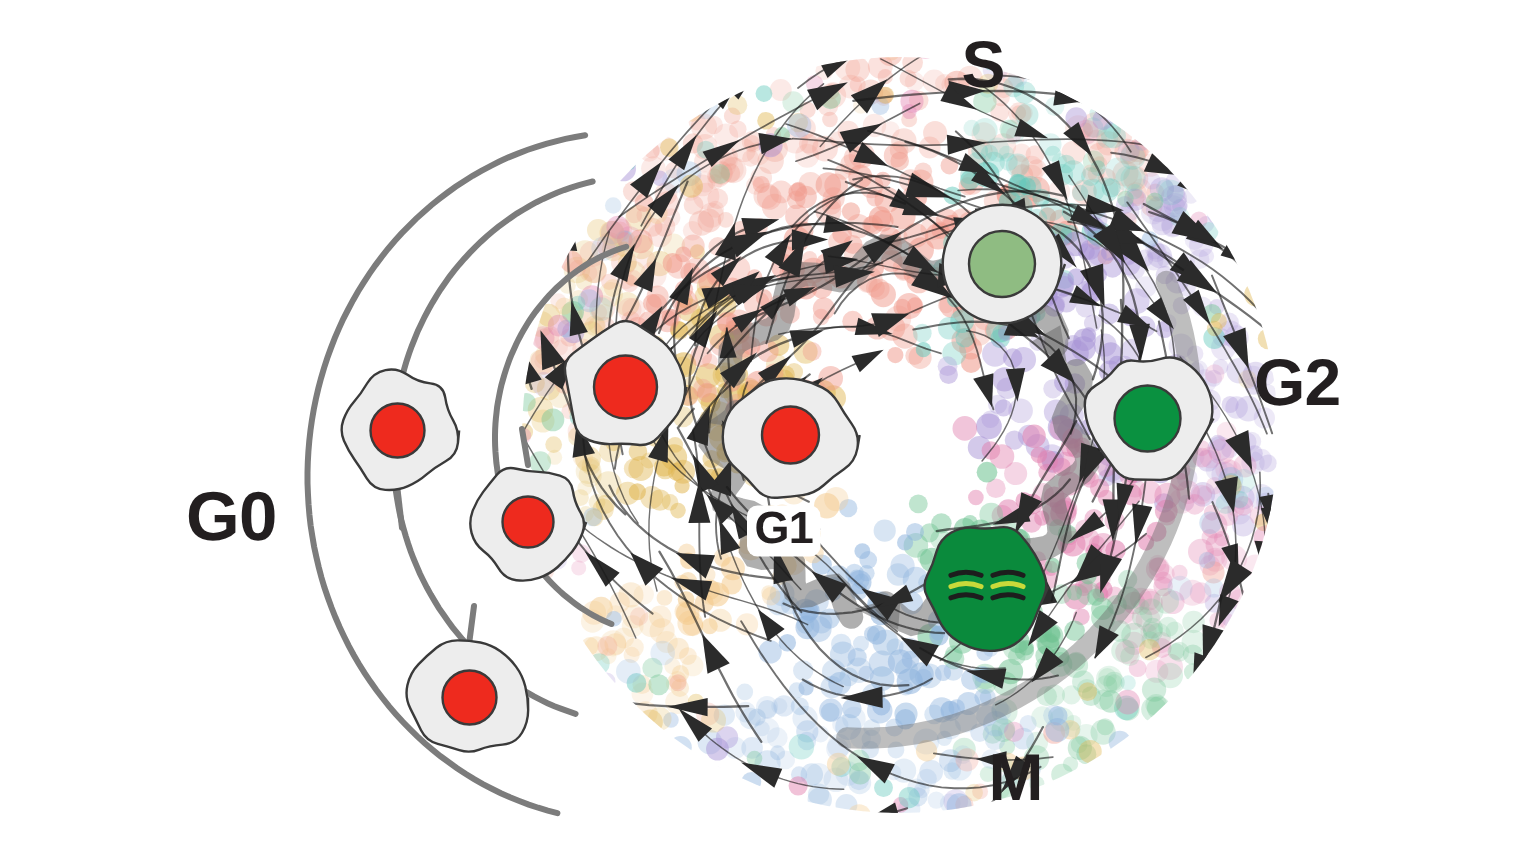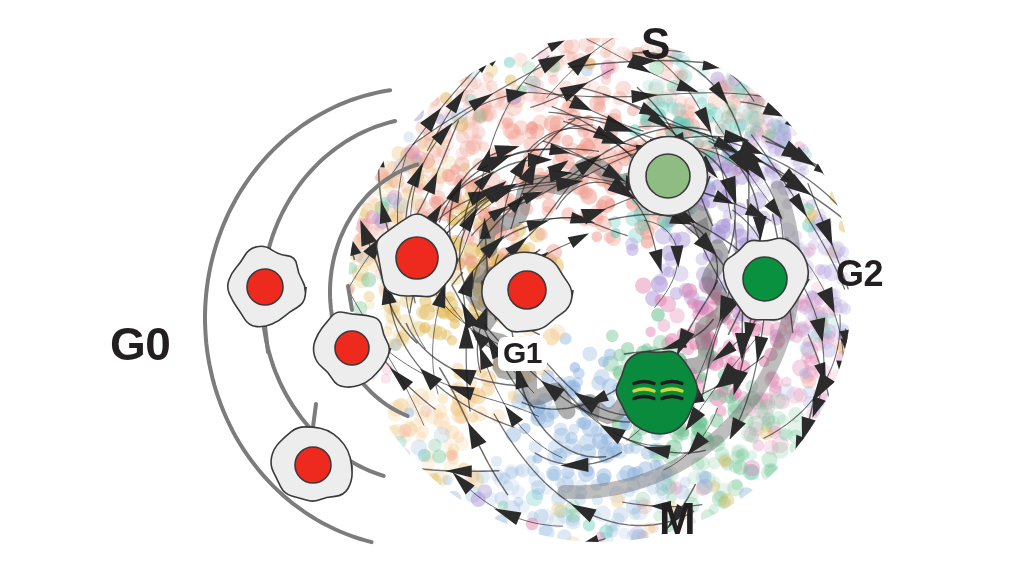--- a/index.html
+++ b/index.html
@@ -33,24 +33,24 @@
     color: #231f20;
     letter-spacing: -0.5px;
     white-space: nowrap;
     line-height: 1;
   }
   .phase-label.boxed {
     background: #ffffff;
     border-radius: 7px;
     padding: 1px 5px 3px 5px;
   }
-  #label-G0 { left: 110px; top: 321px; font-size: 46px; }
+  #label-G0 { left: 124px; top: 321px; font-size: 46px; }
   #label-G1 { left: 498px; top: 337px; font-size: 30px; }
   #label-S  { left: 641px; top: 22px;  font-size: 44px; }
-  #label-G2 { left: 836px; top: 256px; font-size: 36px; }
+  #label-G2 { left: 836px; top: 234px; font-size: 44px; }
   #label-M  { left: 659px; top: 497px; font-size: 44px; }
 </style>
 </head>
 <body>
 
 <div id="figure">
 
   <svg class="layer" id="plot-layer" viewBox="0 0 1024 576">
     <defs>
       <clipPath id="diskClip">

